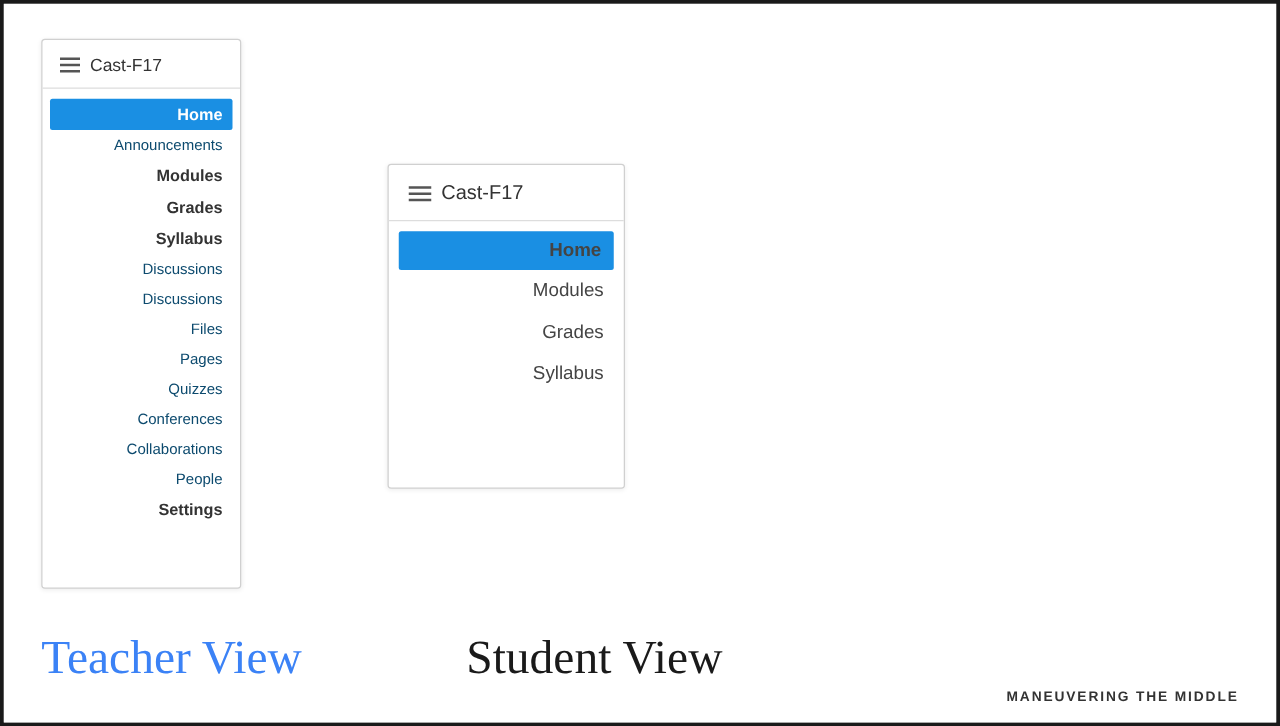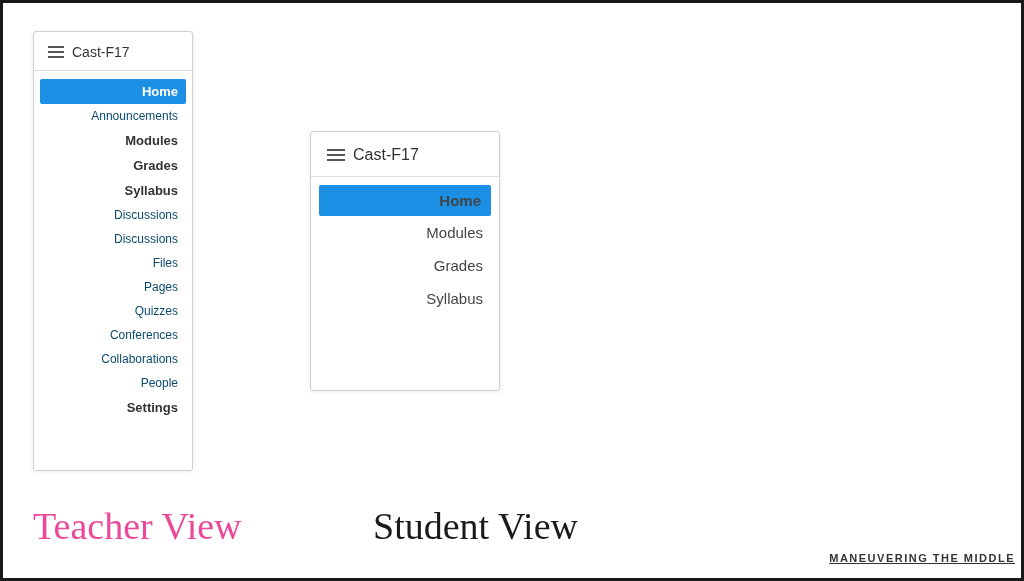--- a/index.html
+++ b/index.html
@@ -149,44 +149,43 @@
     .labels-row {
       display: flex;
       flex-direction: row;
       gap: 0;
       padding-top: 8px;
       align-items: center;
     }
 
     .view-label {
       font-size: 38px;
-      color: #ec4899;
+      color: #3b82f6;
       font-family: Georgia, serif;
       font-weight: normal;
       width: 340px;
     }
 
     .student-label {
       font-size: 38px;
       color: #1a1a1a;
       font-family: Georgia, serif;
       font-weight: normal;
     }
 
     
     .watermark {
       position: absolute;
       bottom: 14px;
-      right: 6px;
+      right: 30px;
       font-size: 11px;
       font-weight: bold;
       letter-spacing: 1.5px;
       color: #333;
       font-family: Arial, sans-serif;
-      text-decoration: underline;
     }
   </style>
 </head>
 <body>
 
 <div class="main-container">
   <div class="panels-row">
 
     <div class="sidebar-panel">
       <div class="panel-header">

